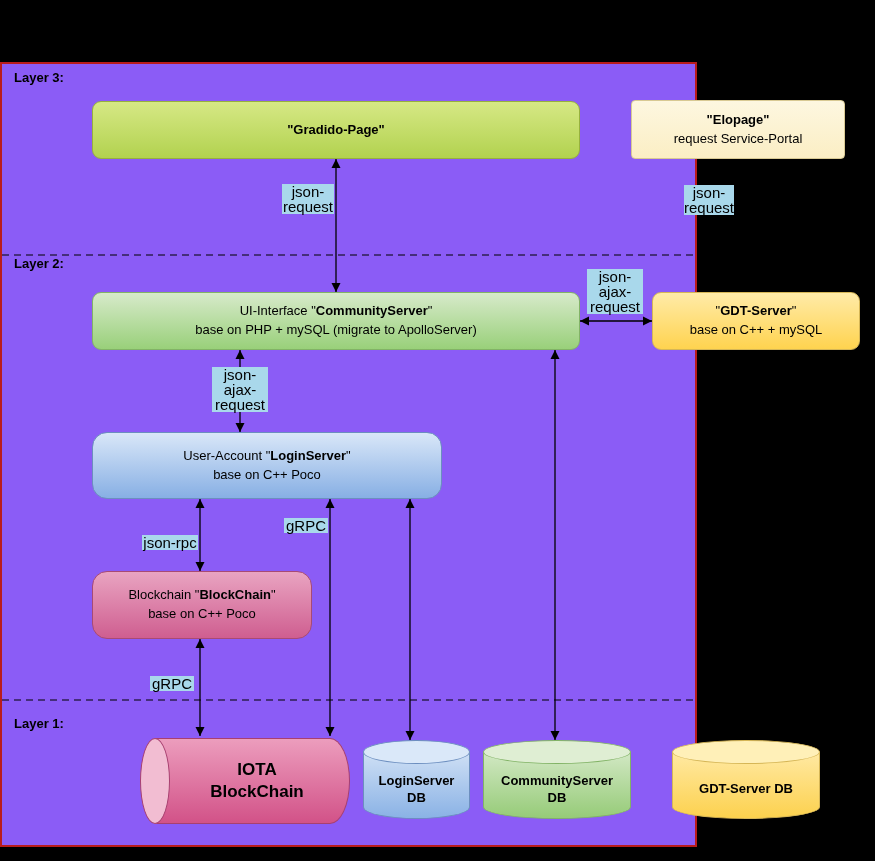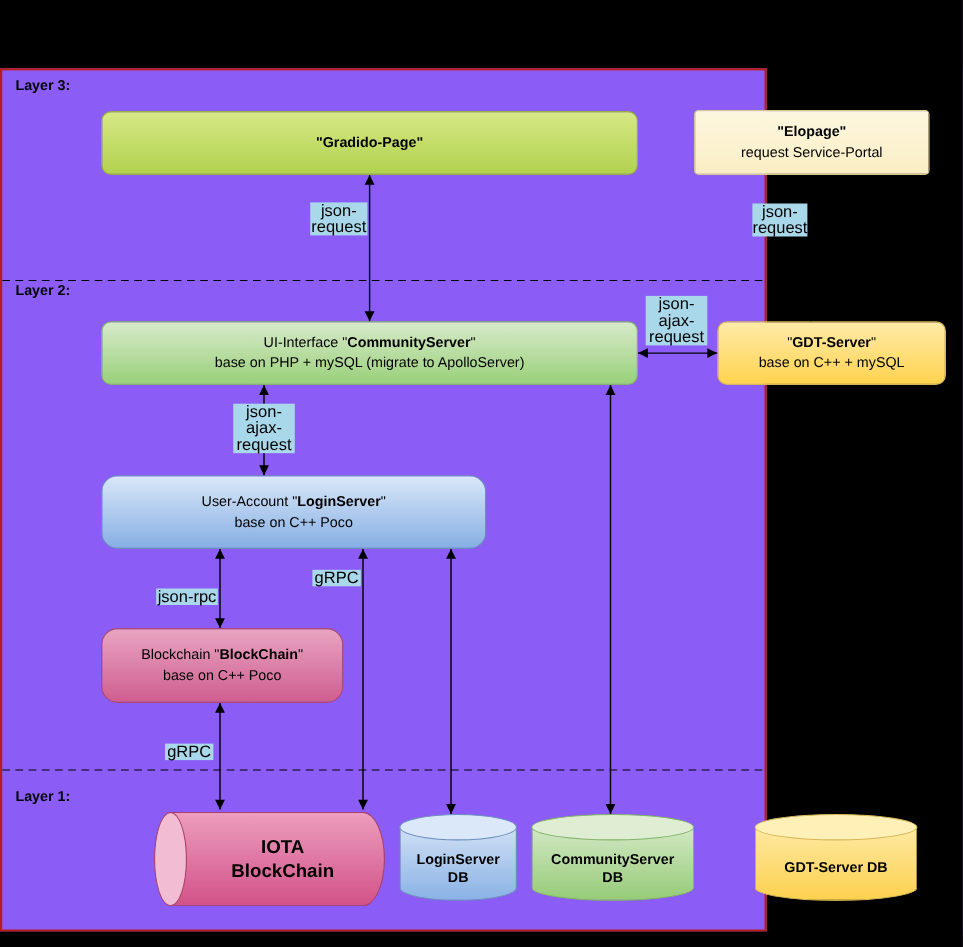--- a/index.html
+++ b/index.html
@@ -47,21 +47,21 @@
                 font-size:13px; font-weight:bold; line-height:1.3; text-align:center; }
 
   .lsdb  { left:361px; top:676px; width:107px; }
   .lsdb .vcyl-top  { background:#dae8f9; border-color:#6c8ebf; }
   .lsdb .vcyl-body { background:linear-gradient(180deg,#cfe0f5,#8ab2e5); border-color:#6c8ebf; }
 
   .csdb  { left:481px; top:676px; width:148px; }
   .csdb .vcyl-top  { background:#dfeed3; border-color:#82b366; }
   .csdb .vcyl-body { background:linear-gradient(180deg,#d2e8c4,#96cb78); border-color:#82b366; }
 
-  .gdtdb { left:670px; top:676px; width:148px;margin-left:14px; }
+  .gdtdb { left:670px; top:676px; width:148px; }
   .gdtdb .vcyl-top  { background:#fff0b8; border-color:#d6b656; }
   .gdtdb .vcyl-body { background:linear-gradient(180deg,#ffe9a3,#fcd14e); border-color:#d6b656; }
 
   
   .hcyl { position:absolute; left:138px; top:674px; width:210px; height:86px; z-index:2; }
   .hcyl-body { position:absolute; left:15px; top:0; right:0; height:100%; border:1px solid #a84070; border-left:none;
                border-radius:0 20px 20px 0 / 0 50% 50% 0; background:linear-gradient(180deg,#ec9dbd,#d25288); z-index:1; }
   .hcyl-cap { position:absolute; left:0; top:0; width:30px; height:100%; border:1px solid #a84070;
               border-radius:50%; background:#f2bdd2; z-index:2; }
   .hcyl-label { position:absolute; left:30px; right:6px; top:0; bottom:0; z-index:3;

